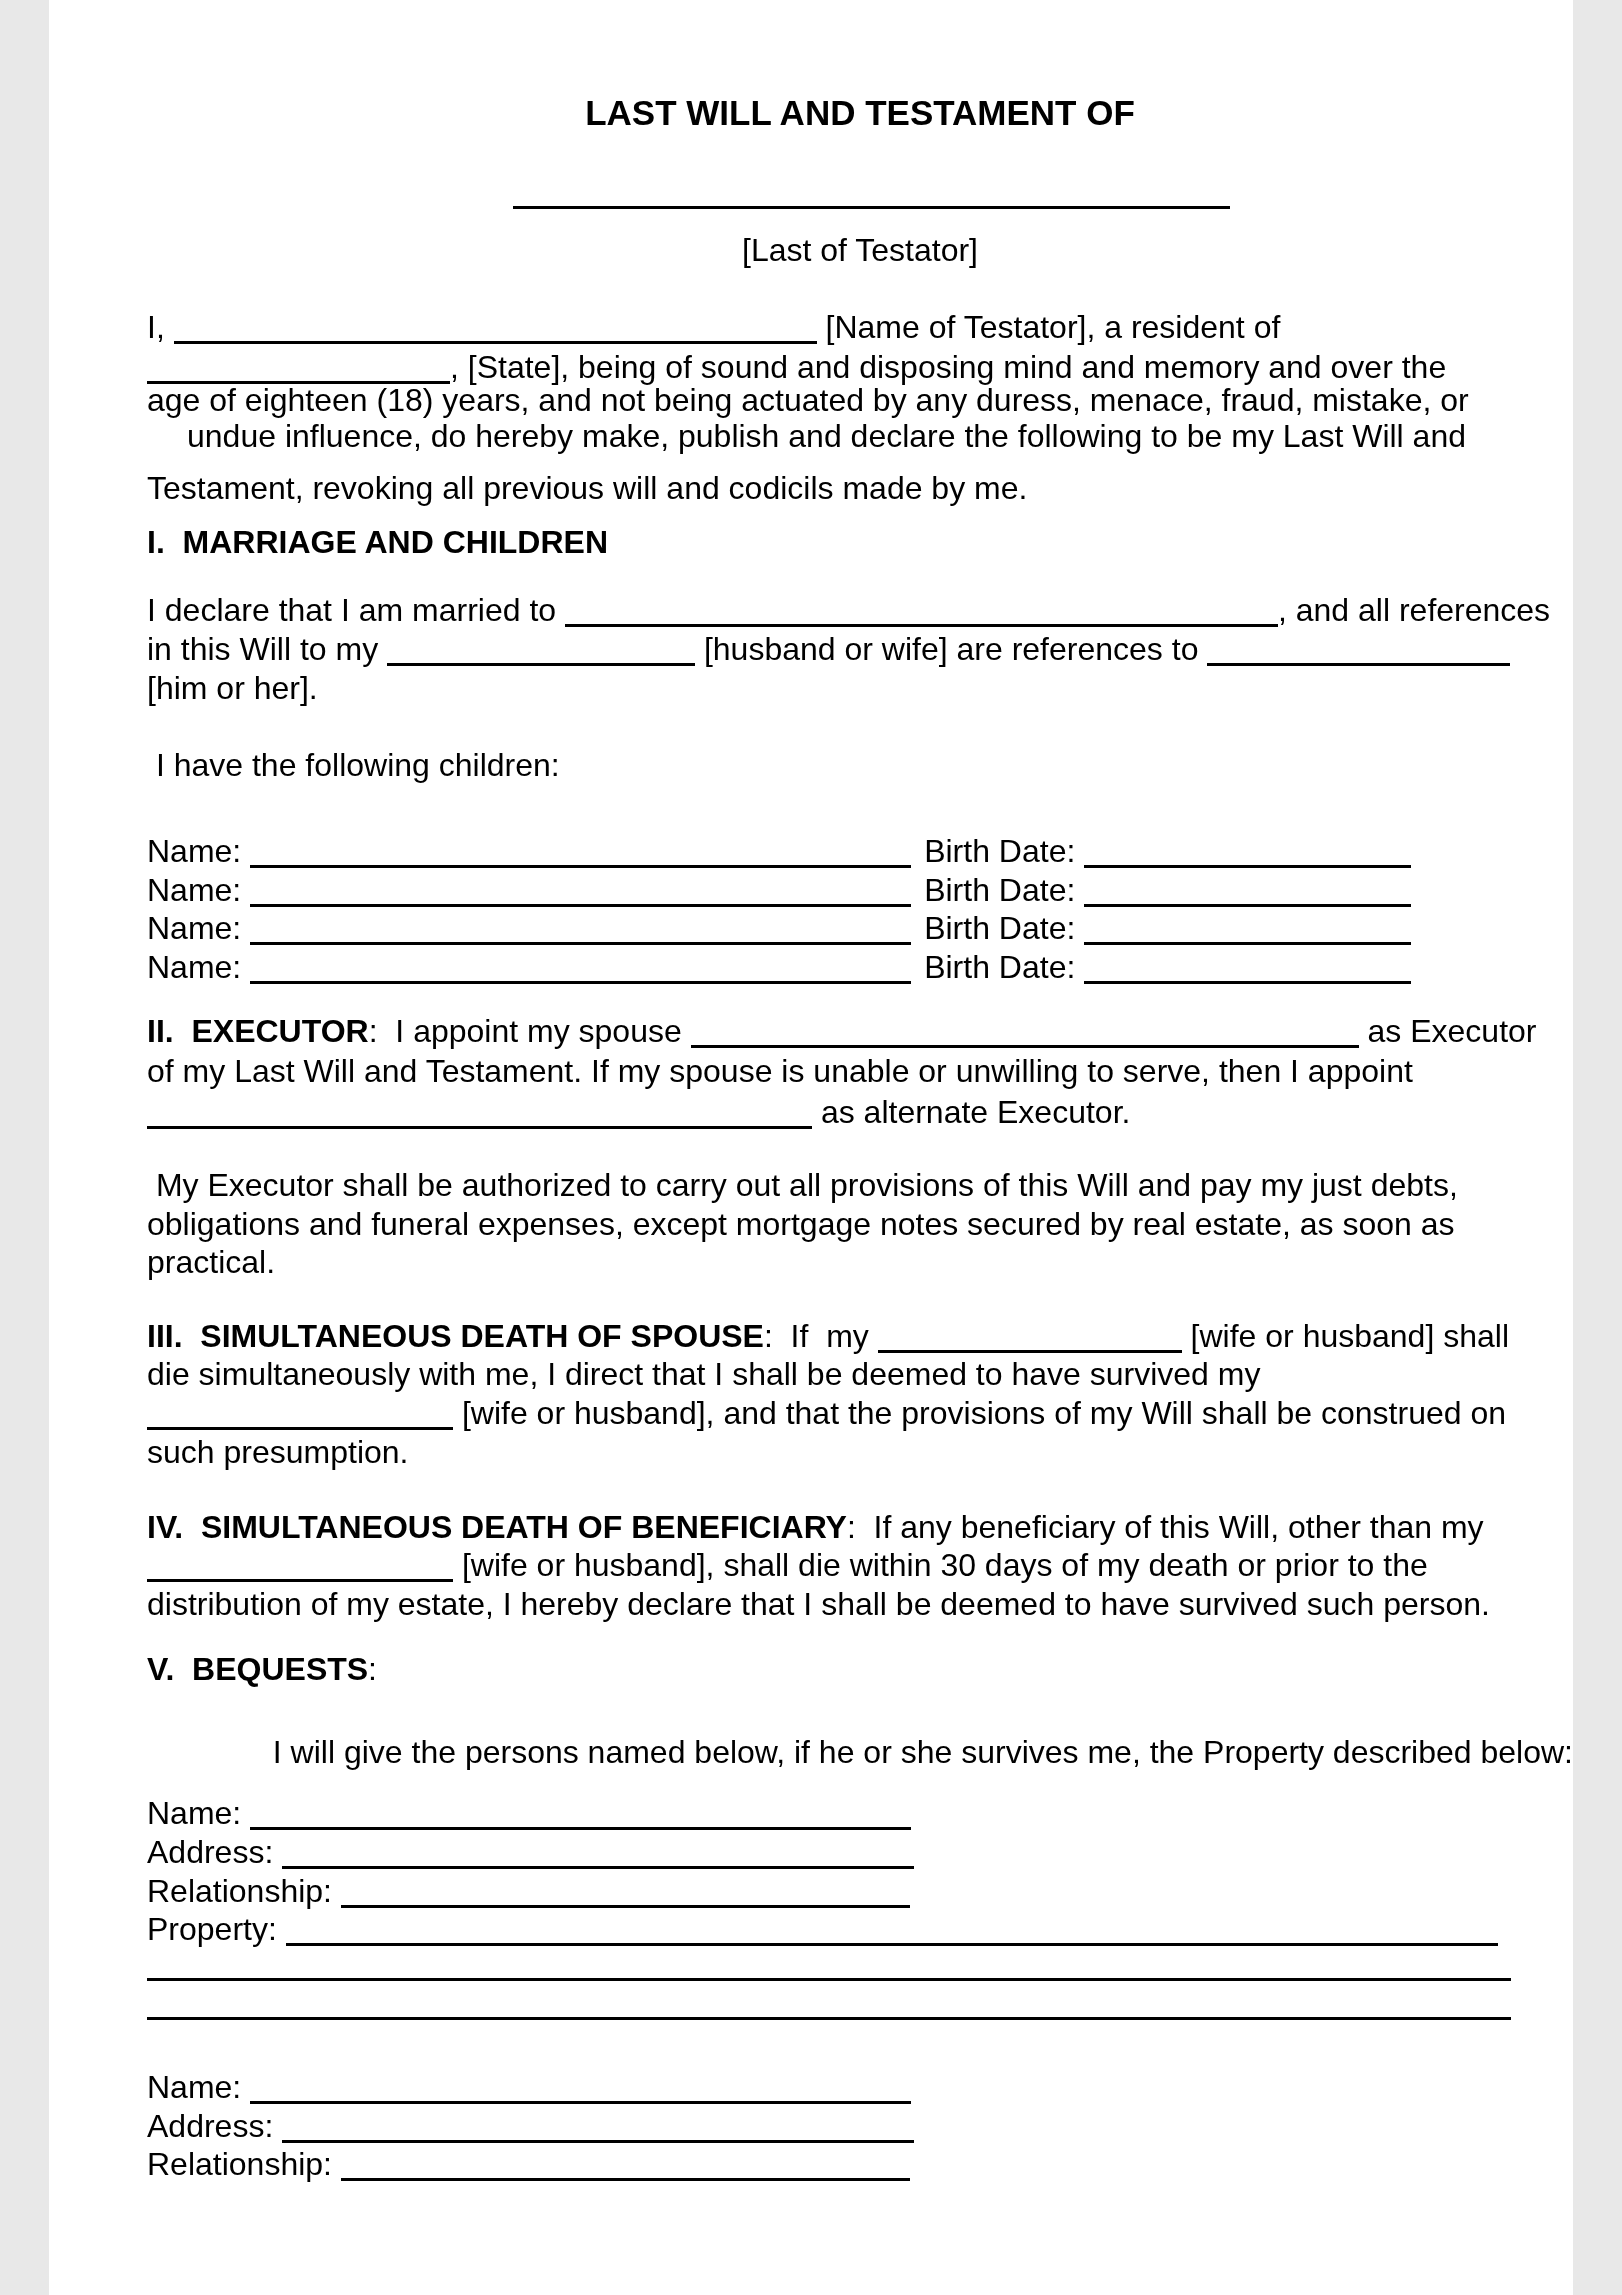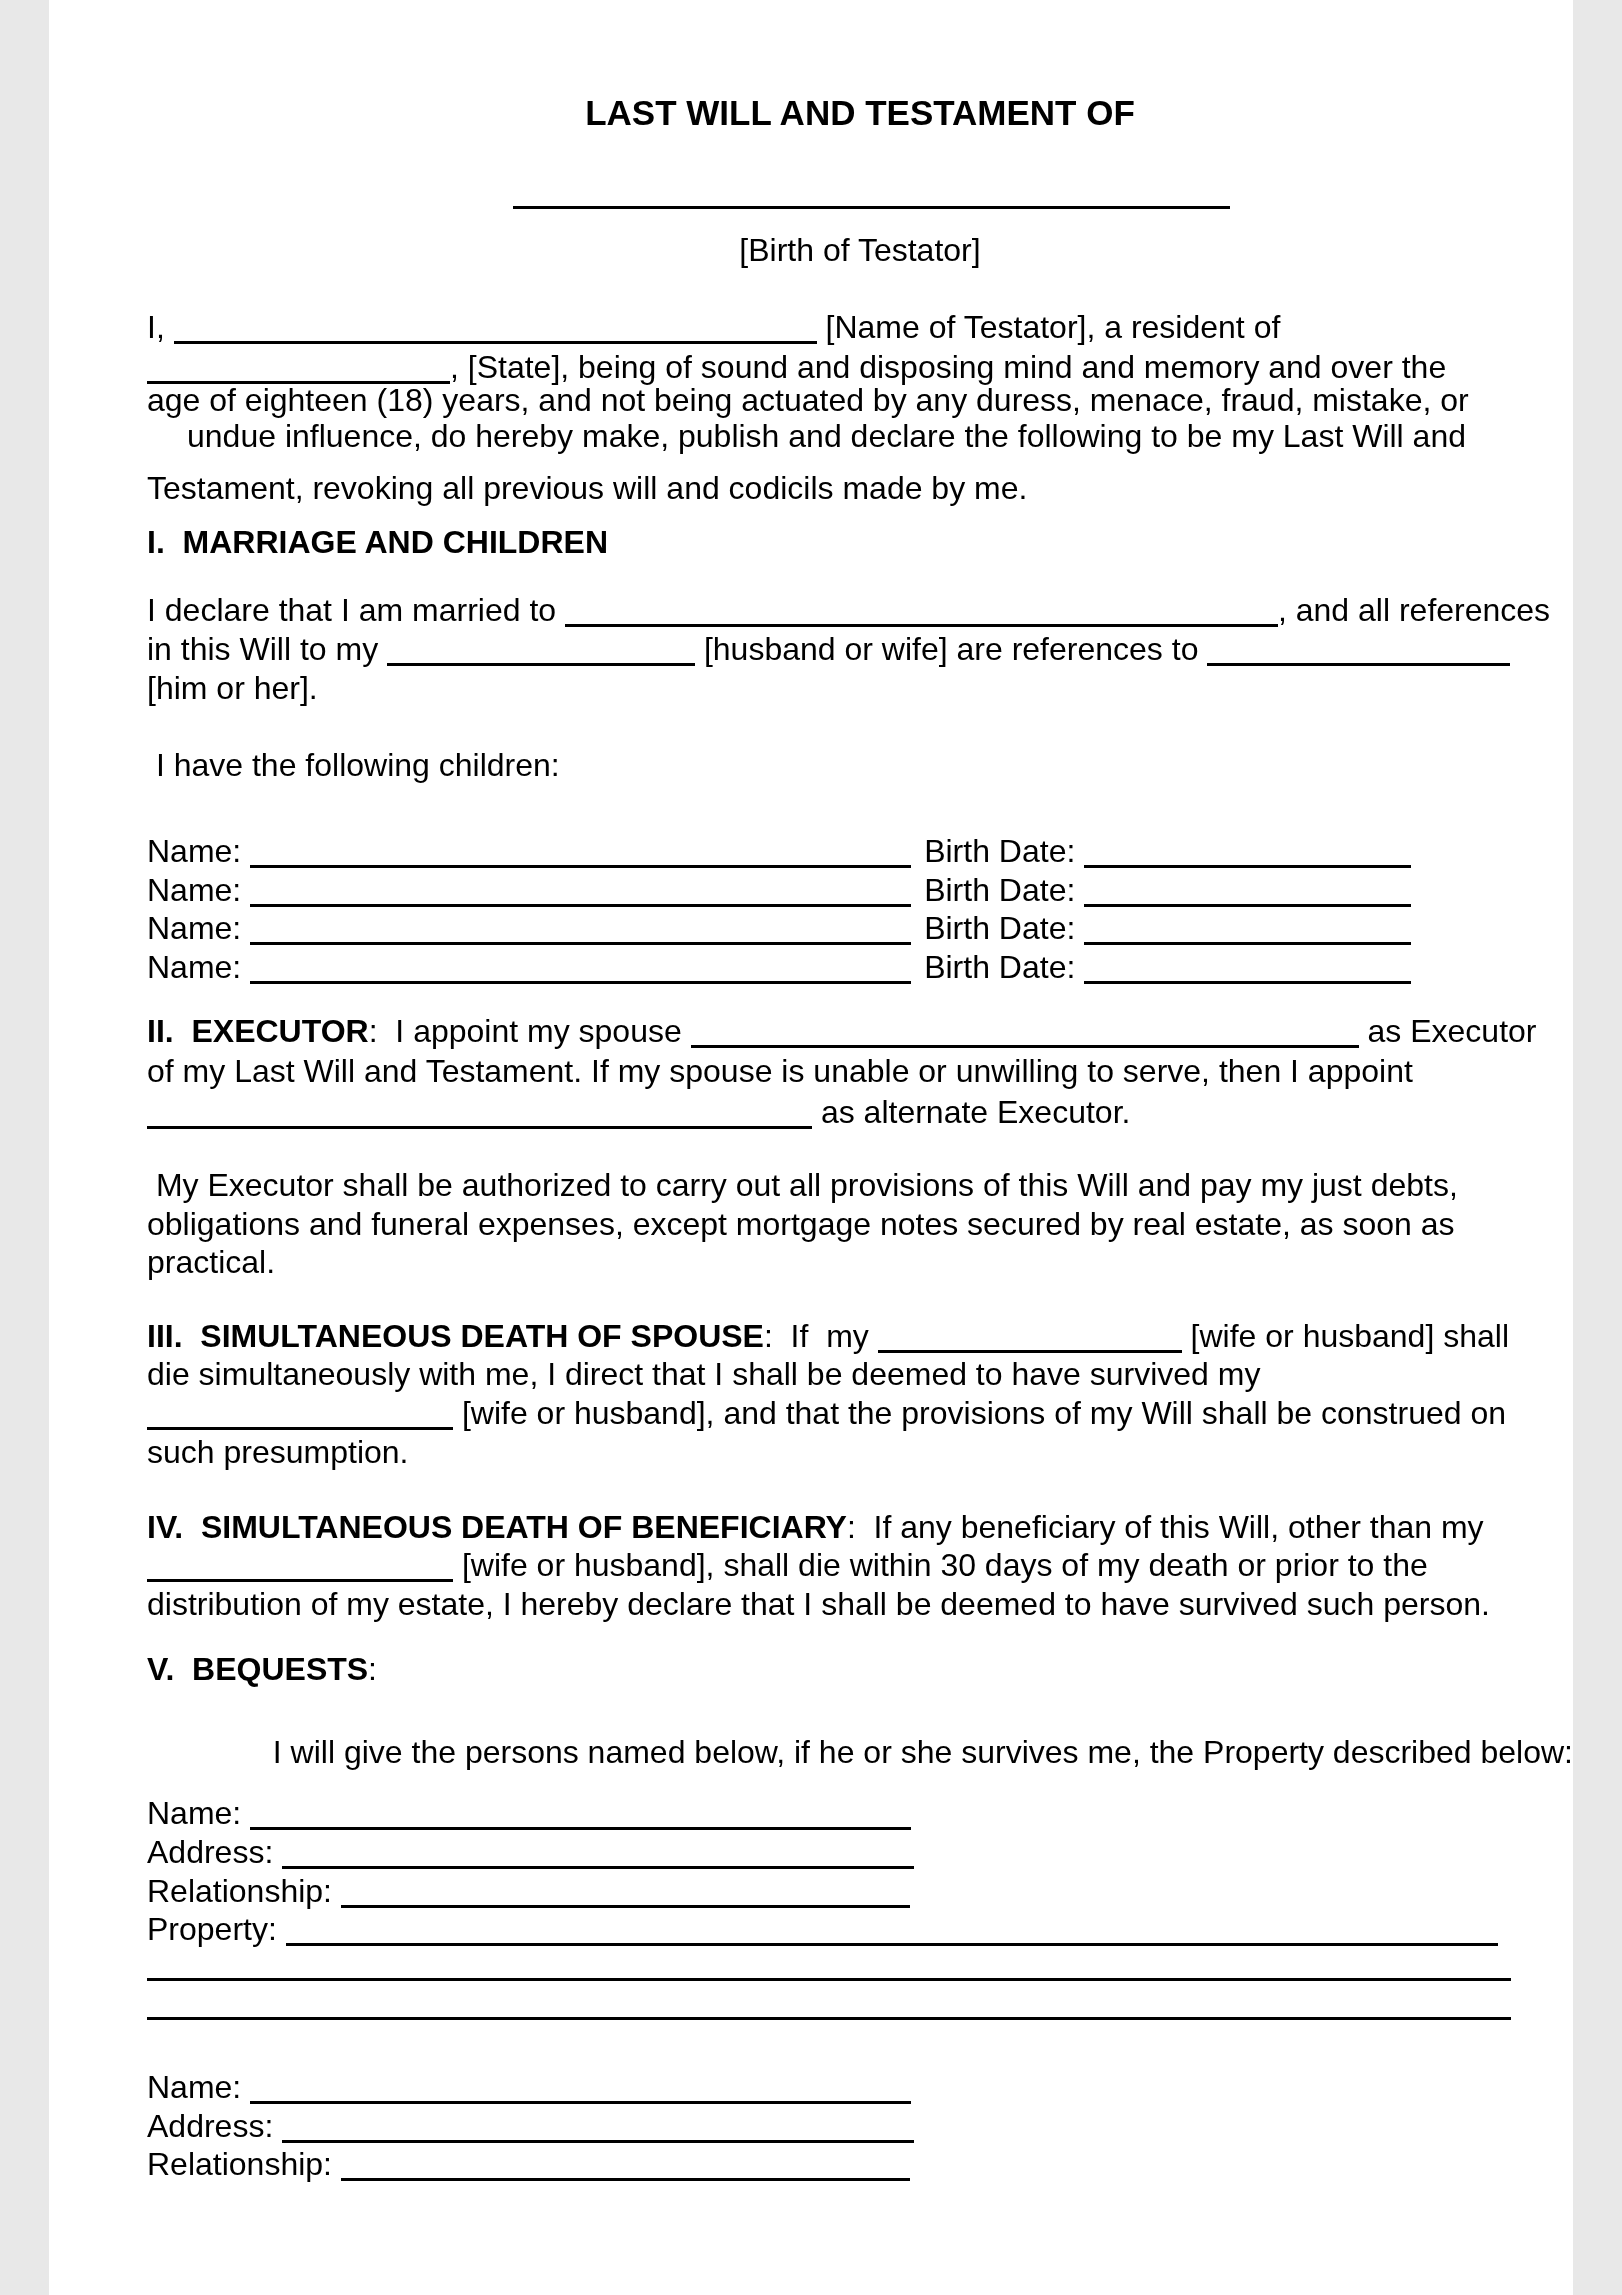--- a/index.html
+++ b/index.html
@@ -39,21 +39,21 @@
   .bd { margin-left:13px; }
 </style>
 </head>
 <body>
 
 <div class="page">
 
   <div class="ln lh45 center title" style="top:92px;">LAST WILL AND TESTAMENT OF</div>
 
   <div class="rule" style="top:206px; left:464px; width:717px;"></div>
-  <div class="ln lh45 center" style="top:230px;">[Birth of Testator]</div>
+  <div class="ln lh45 center" style="top:230px;">[Last of Testator]</div>
 
   <div class="ln" style="top:307px;">
     <span>I, </span><span class="blank" style="width:643px;"></span><span> [Name of Testator], a resident of</span>
   </div>
   <div class="ln" style="top:347px;">
     <span class="blank" style="width:303px;"></span><span>, [State], being of sound and disposing mind and memory and over the</span>
   </div>
   <div class="ln" style="top:380px;">age of eighteen (18) years, and not being actuated by any duress, menace, fraud, mistake, or</div>
   <div class="ln" style="top:416px;margin-left:40px;">undue influence, do hereby make, publish and declare the following to be my Last Will and</div>
   <div class="ln" style="top:468px;">Testament, revoking all previous will and codicils made by me.</div>

